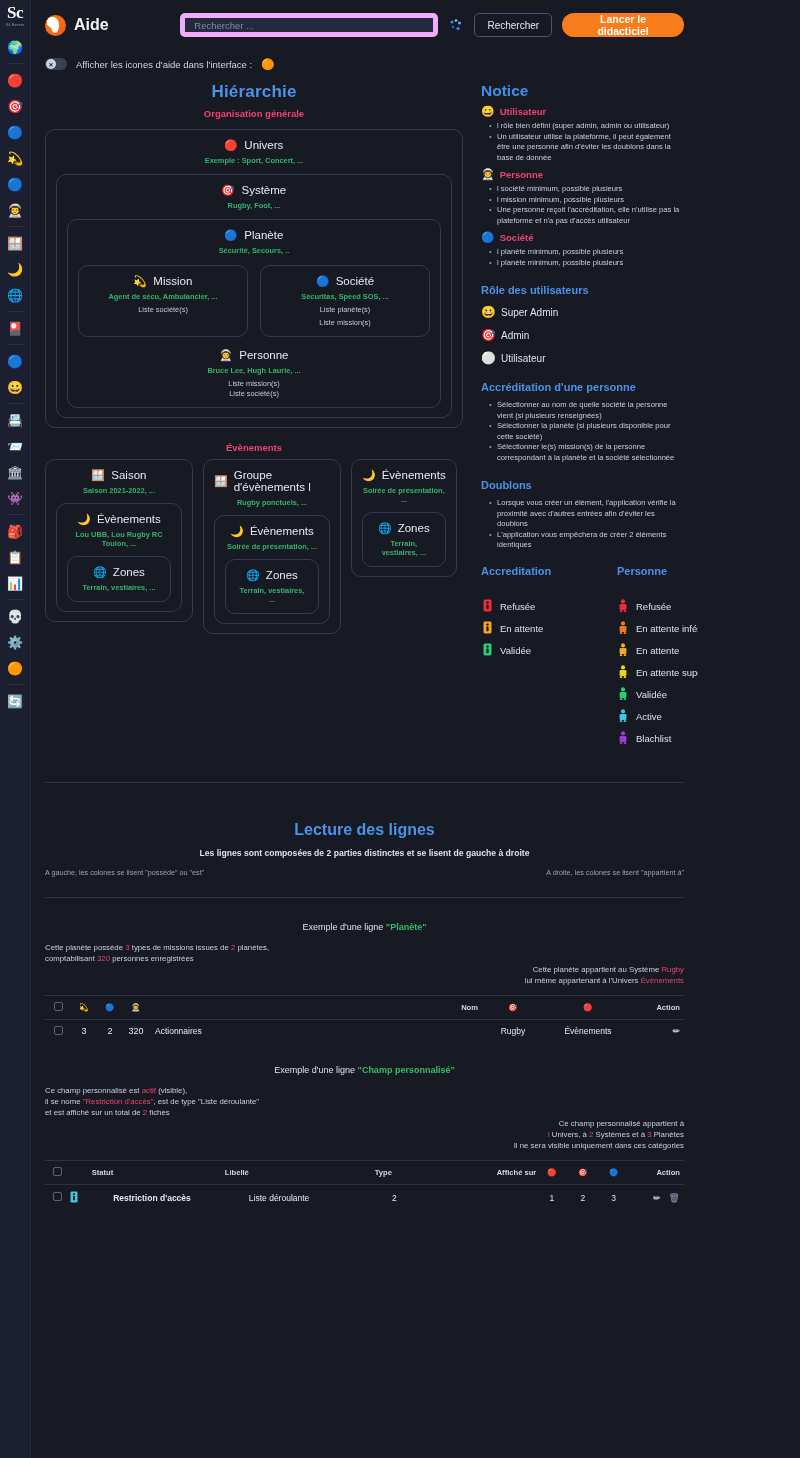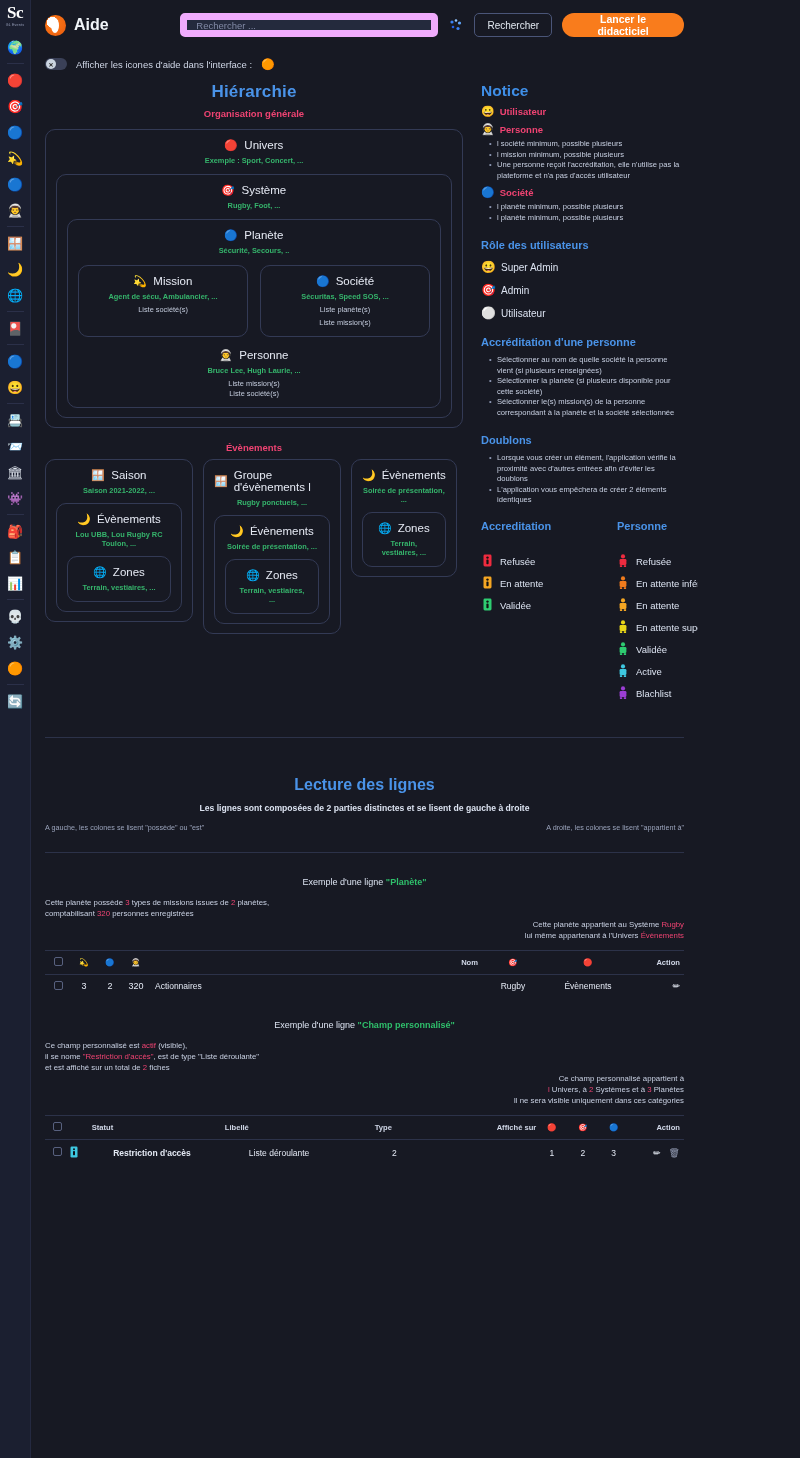--- a/index.html
+++ b/index.html
@@ -45,21 +45,21 @@
     width: 21px; height: 21px; border-radius: 50%;
     background: radial-gradient(circle at 35% 35%, #ffffff 0%, #ffffff 28%, #f97316 29%, #e8590c 100%);
     position: relative; flex: 0 0 21px;
   }
   .logo-glyph::after{
     content:""; position:absolute; left:6px; top:3px; width:8px; height:15px;
     background:#fff; border-radius:50%;
   }
   .logo-text { font-size: 16px; font-weight: 600; color: #f1f5f9; }
   .search-box {
-    flex: 0 0 258px; height: 24px; background: #242a3d; border: 7px solid #f0abfc;
+    flex: 0 0 258px; height: 24px; background: #242a3d; border: 5px solid #f0abfc;
     border-radius: 5px; display:flex; align-items:center; padding: 0 9px;
   }
   .search-box input {
     background: transparent; border: 0; outline: 0; width: 100%;
     color: #cbd5e1; font-size: 9.5px; font-family: "Liberation Sans", sans-serif;
   }
   .search-box input::placeholder { color: #828aa6; }
   .dots-icon { width: 18px; height: 20px; display:flex; align-items:center; justify-content:center; cursor:pointer;}
   .btn-outline {
     height: 24px; padding: 0 12px; border: 1px solid #4a5578; border-radius: 5px;
@@ -371,20 +371,24 @@
         </div>
       </div>
 
       <div class="col-right">
         <div class="r-title">Notice</div>
         <div id="notice-entities">
             <div class="r-ent">
               <span class="ico">😀</span>
               <span class="nm">Utilisateur</span>
             </div>
+            <ul class="r-list">
+              <li>l rôle bien défini (super admin, admin ou utilisateur)</li>
+              <li>Un utilisateur utilise la plateforme, il peut également être une personne afin d'éviter les doublons dans la base de donnée</li>
+            </ul>
             <div class="r-ent">
               <span class="ico">👨‍🚀</span>
               <span class="nm">Personne</span>
             </div>
             <ul class="r-list">
               <li>l société minimum, possible plusieurs</li>
               <li>l mission minimum, possible plusieurs</li>
               <li>Une personne reçoit l'accréditation, elle n'utilise pas la plateforme et n'a pas d'accès utilisateur</li>
             </ul>
             <div class="r-ent">

